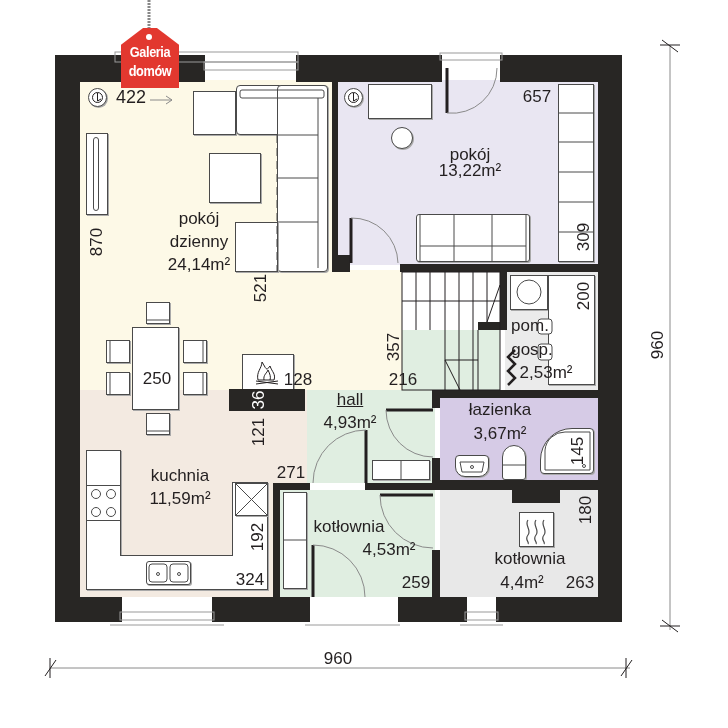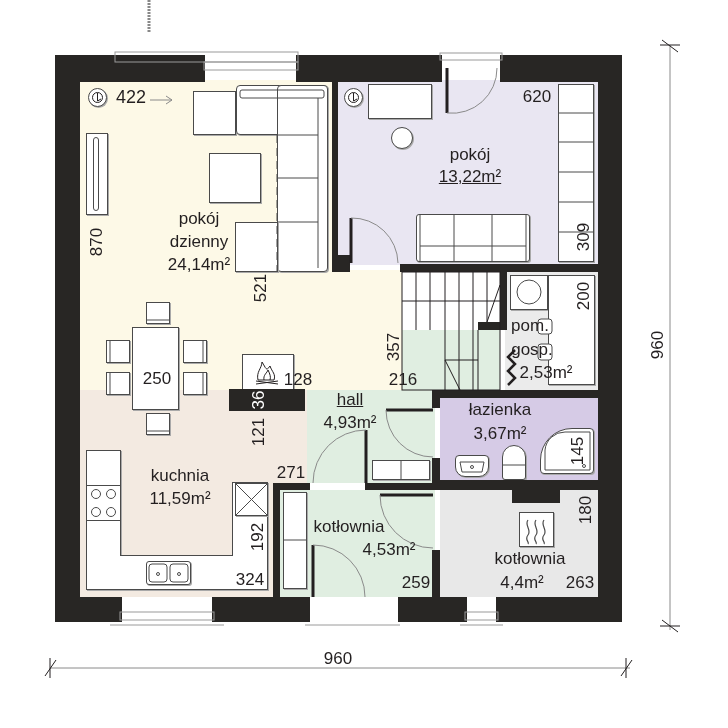--- a/index.html
+++ b/index.html
@@ -280,28 +280,32 @@
     </g>
     <g stroke="#8a8a8a" stroke-width="1">
       <line x1="670" y1="45" x2="670" y2="630"></line>
       <line x1="660" y1="45" x2="680" y2="45" stroke="#231f20"></line>
       <line x1="660" y1="626" x2="680" y2="626" stroke="#231f20"></line>
       <line x1="662" y1="40" x2="678" y2="52" stroke="#231f20"></line>
       <line x1="662" y1="620" x2="678" y2="632" stroke="#231f20"></line>
     </g>
   </svg>
 
+  <div id="tag">
+    <div class="tagtxt" style="top:15px;">Galeria</div>
+    <div class="tagtxt" style="top:34px;">domów</div>
+  </div>
   <div class="a" style="left:146px;top:34px;width:6px;height:6px;border-radius:50%;background:#fff;"></div>
 
   <div class="lbl" style="left:199px;top:219px;">pokój</div>
   <div class="lbl" style="left:199px;top:242px;">dzienny</div>
   <div class="lbl" style="left:199px;top:265px;">24,14m²</div>
 
   <div class="lbl" style="left:470px;top:155px;">pokój</div>
-  <div class="lbl" style="left:470px;top:177px;text-decoration:underline;">13,22m²</div>
+  <div class="lbl" style="left:470px;top:171px;">13,22m²</div>
 
   <div class="lbl" style="left:180px;top:476px;">kuchnia</div>
   <div class="lbl" style="left:180px;top:499px;">11,59m²</div>
 
   <div class="lbl" style="left:350px;top:400px;text-decoration:underline;">hall</div>
   <div class="lbl" style="left:350px;top:423px;">4,93m²</div>
 
   <div class="lbl" style="left:349px;top:527px;">kotłownia</div>
   <div class="lbl" style="left:349px;top:550px;margin-left:40px;">4,53m²</div>
 
@@ -321,21 +325,21 @@
   <div class="lbl" style="left:157px;top:379px;">250</div>
   <div class="lbl" style="left:298px;top:380px;">128</div>
   <div class="rot white" style="left:259px;top:400px;">36</div>
   <div class="rot" style="left:259px;top:432px;">121</div>
   <div class="rot" style="left:394px;top:347px;">357</div>
   <div class="lbl" style="left:403px;top:380px;">216</div>
   <div class="lbl" style="left:291px;top:473px;">271</div>
   <div class="rot" style="left:258px;top:537px;">192</div>
   <div class="lbl" style="left:250px;top:580px;">324</div>
   <div class="lbl" style="left:416px;top:583px;">259</div>
-  <div class="lbl" style="left:537px;top:97px;">620</div>
+  <div class="lbl" style="left:537px;top:97px;">657</div>
   <div class="rot" style="left:584px;top:237px;">309</div>
   <div class="rot" style="left:584px;top:296px;">200</div>
   <div class="rot" style="left:578px;top:451px;">145</div>
   <div class="rot" style="left:586px;top:510px;">180</div>
   <div class="lbl" style="left:580px;top:583px;">263</div>
   <div class="lbl" style="left:338px;top:659px;">960</div>
   <div class="rot" style="left:658px;top:345px;">960</div>
 
 </div>
 

